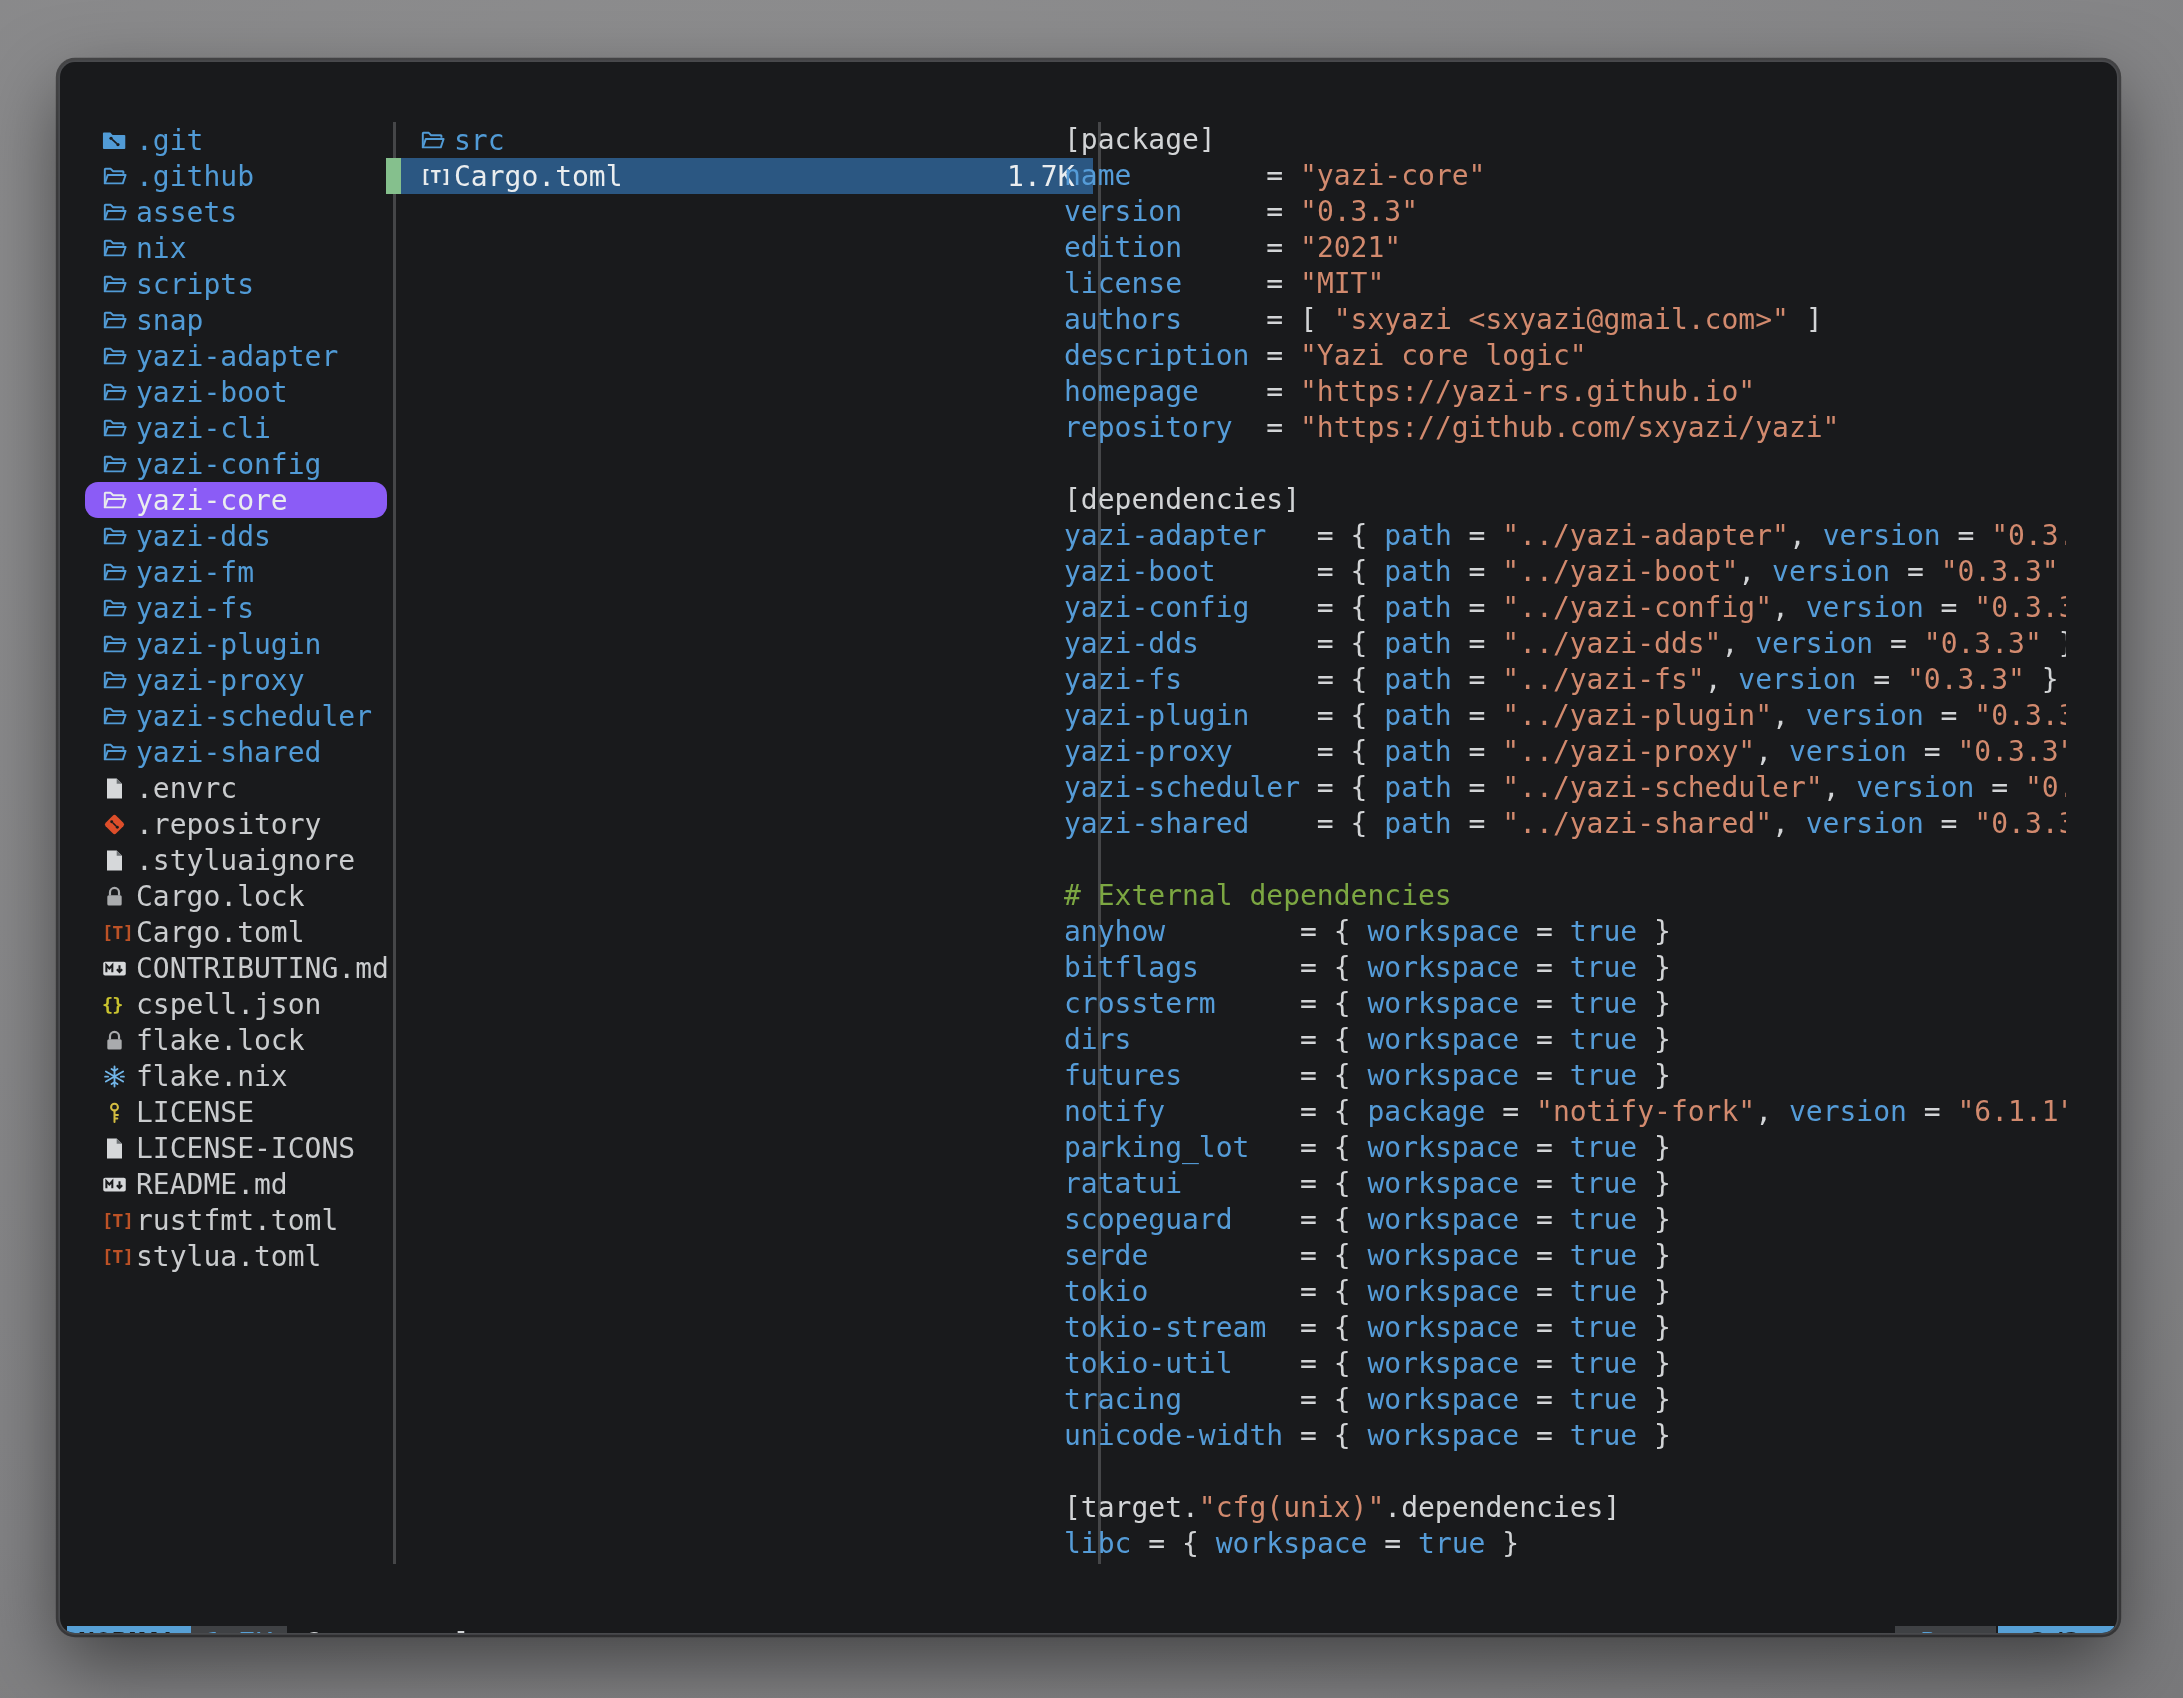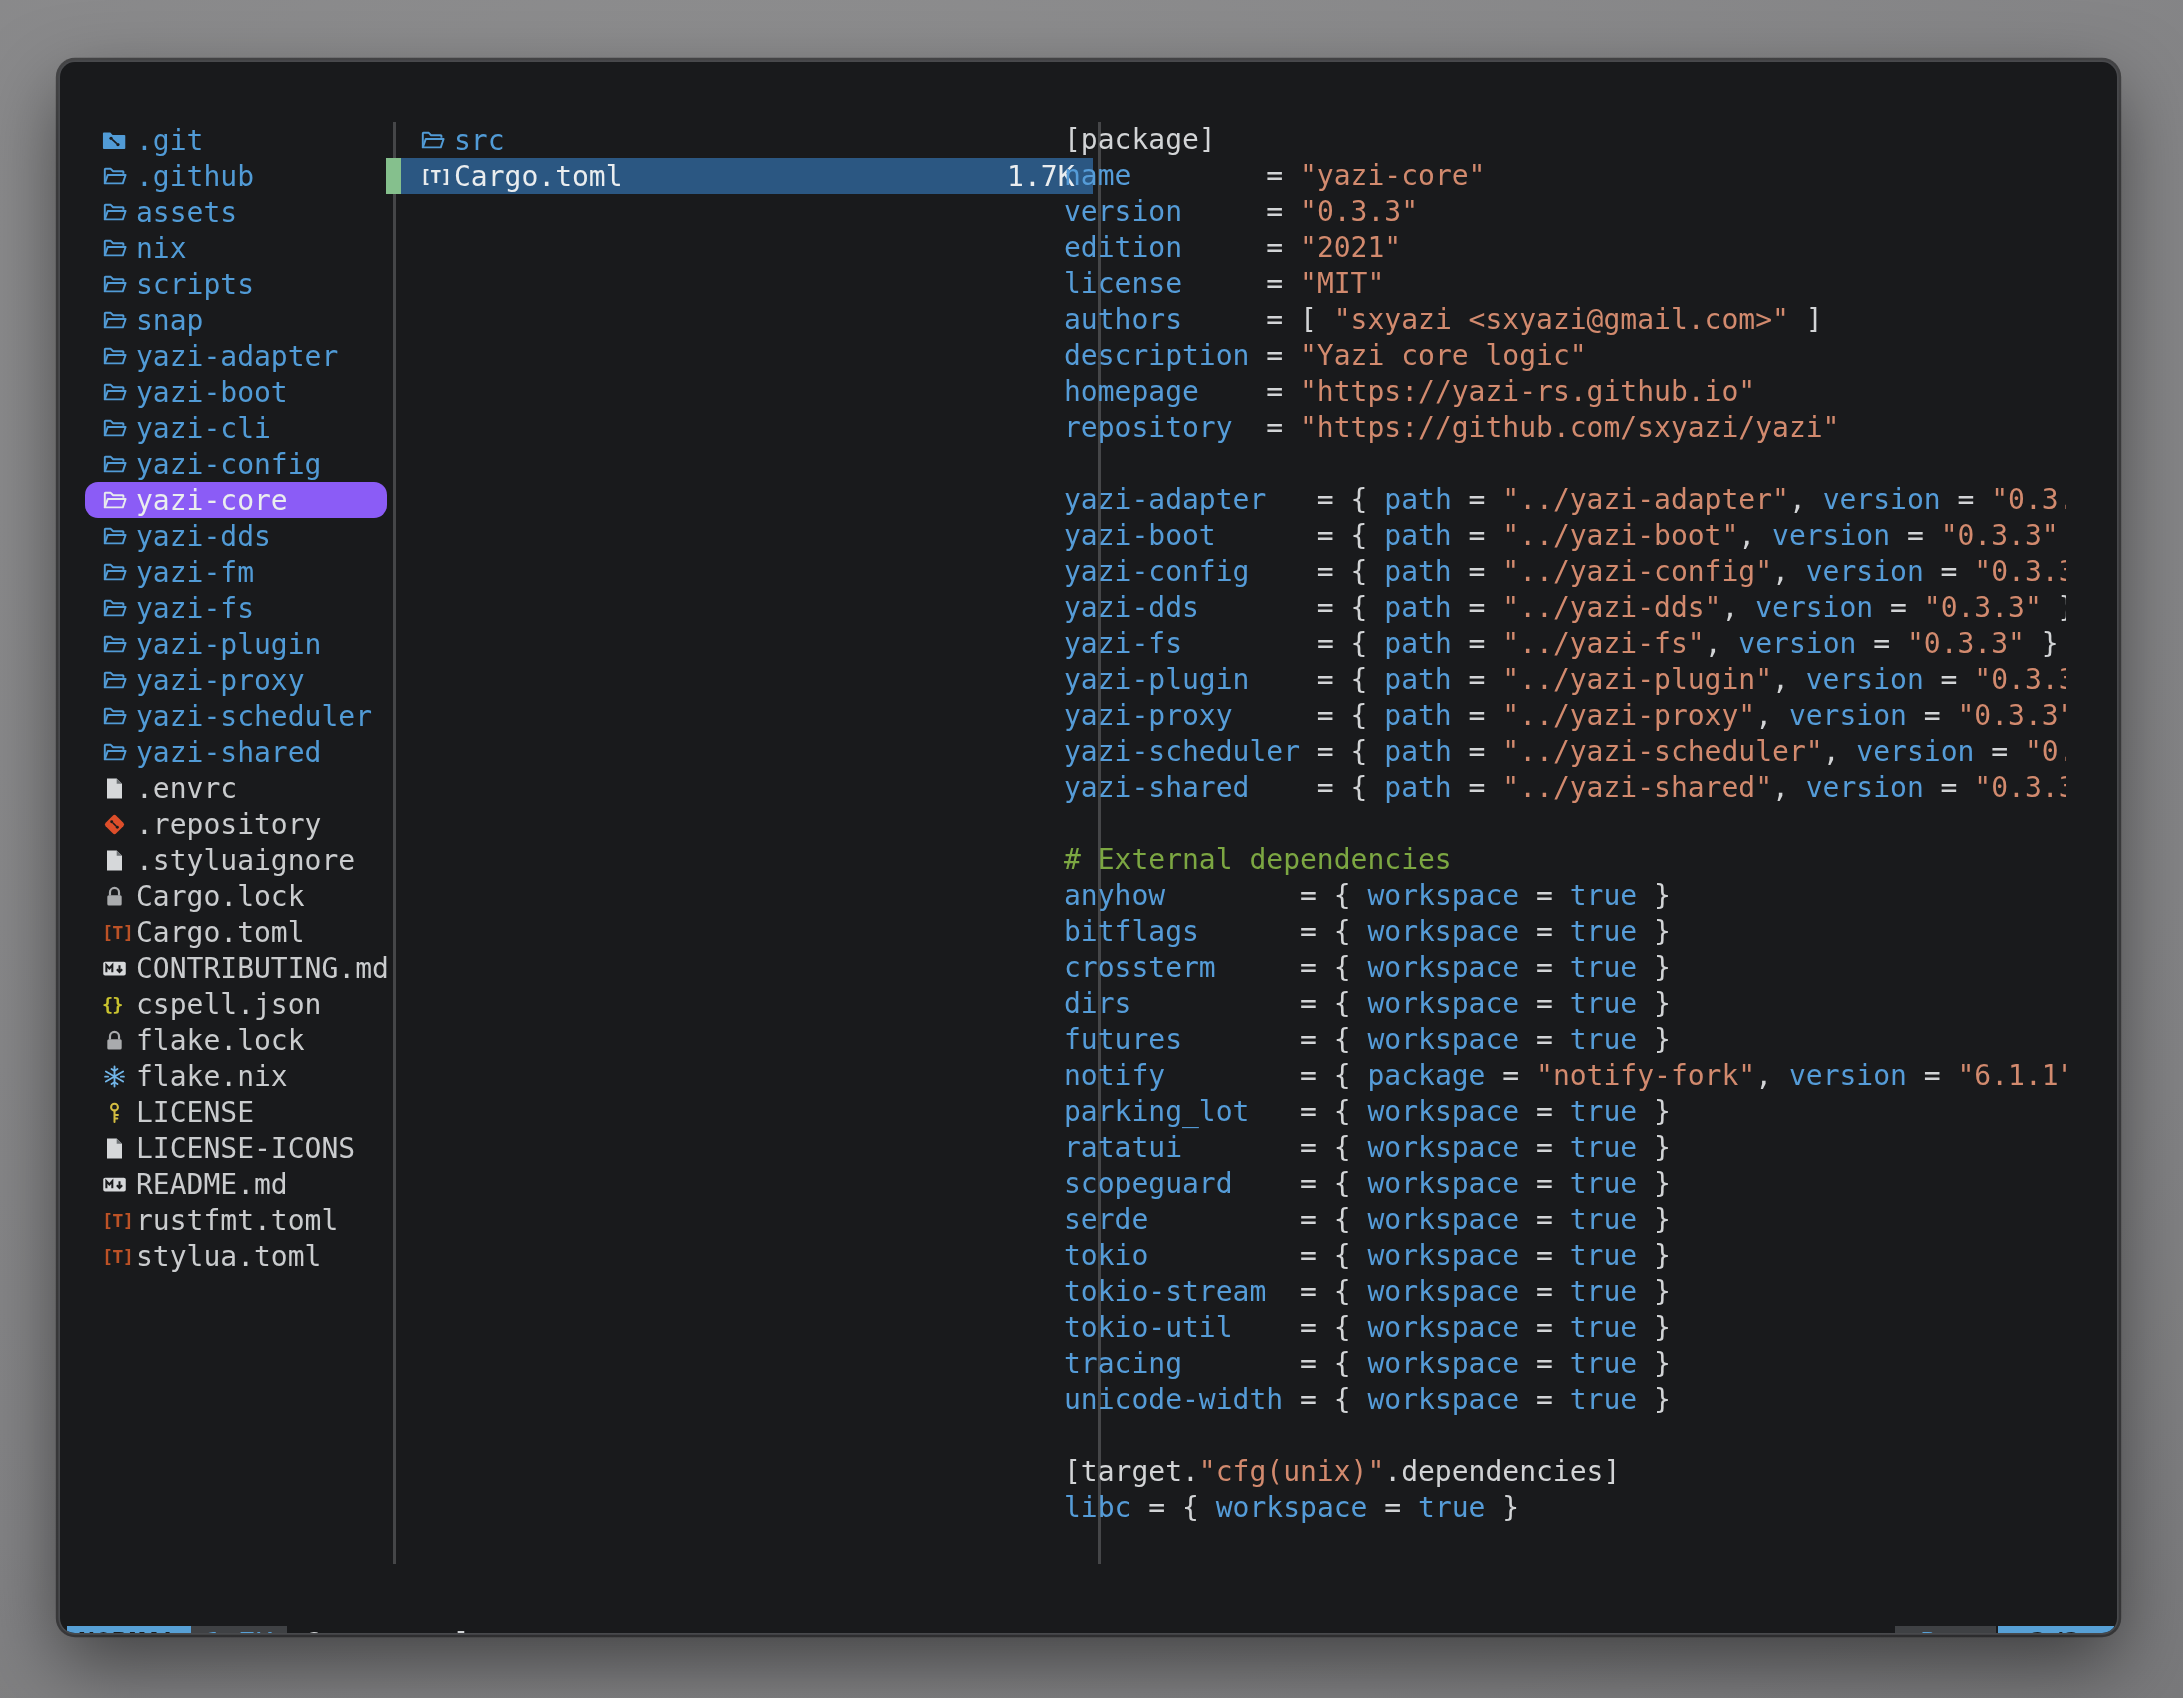--- a/index.html
+++ b/index.html
@@ -386,20 +386,21 @@
   <div class="code-line"><span class="seg-w">[package]</span></div>
       <div class="code-line"><span class="seg-k">name</span><span class="seg-w">        = </span><span class="seg-s">"yazi-core"</span></div>
       <div class="code-line"><span class="seg-k">version</span><span class="seg-w">     = </span><span class="seg-s">"0.3.3"</span></div>
       <div class="code-line"><span class="seg-k">edition</span><span class="seg-w">     = </span><span class="seg-s">"2021"</span></div>
       <div class="code-line"><span class="seg-k">license</span><span class="seg-w">     = </span><span class="seg-s">"MIT"</span></div>
       <div class="code-line"><span class="seg-k">authors</span><span class="seg-w">     = [ </span><span class="seg-s">"sxyazi &lt;sxyazi@gmail.com&gt;"</span><span class="seg-w"> ]</span></div>
       <div class="code-line"><span class="seg-k">description</span><span class="seg-w"> = </span><span class="seg-s">"Yazi core logic"</span></div>
       <div class="code-line"><span class="seg-k">homepage</span><span class="seg-w">    = </span><span class="seg-s">"https://yazi-rs.github.io"</span></div>
       <div class="code-line"><span class="seg-k">repository</span><span class="seg-w">  = </span><span class="seg-s">"https://github.com/sxyazi/yazi"</span></div>
       <div class="code-line"></div>
+      <div class="code-line"><span class="seg-w">[dependencies]</span></div>
       <div class="code-line"><span class="seg-k">yazi-adapter</span><span class="seg-w">   = { </span><span class="seg-k">path</span><span class="seg-w"> = </span><span class="seg-s">"../yazi-adapter"</span><span class="seg-w">, </span><span class="seg-k">version</span><span class="seg-w"> = </span><span class="seg-s">"0.3.3"</span></div>
       <div class="code-line"><span class="seg-k">yazi-boot</span><span class="seg-w">      = { </span><span class="seg-k">path</span><span class="seg-w"> = </span><span class="seg-s">"../yazi-boot"</span><span class="seg-w">, </span><span class="seg-k">version</span><span class="seg-w"> = </span><span class="seg-s">"0.3.3"</span><span class="seg-w"> }</span></div>
       <div class="code-line"><span class="seg-k">yazi-config</span><span class="seg-w">    = { </span><span class="seg-k">path</span><span class="seg-w"> = </span><span class="seg-s">"../yazi-config"</span><span class="seg-w">, </span><span class="seg-k">version</span><span class="seg-w"> = </span><span class="seg-s">"0.3.3"</span></div>
       <div class="code-line"><span class="seg-k">yazi-dds</span><span class="seg-w">       = { </span><span class="seg-k">path</span><span class="seg-w"> = </span><span class="seg-s">"../yazi-dds"</span><span class="seg-w">, </span><span class="seg-k">version</span><span class="seg-w"> = </span><span class="seg-s">"0.3.3"</span><span class="seg-w"> }</span></div>
       <div class="code-line"><span class="seg-k">yazi-fs</span><span class="seg-w">        = { </span><span class="seg-k">path</span><span class="seg-w"> = </span><span class="seg-s">"../yazi-fs"</span><span class="seg-w">, </span><span class="seg-k">version</span><span class="seg-w"> = </span><span class="seg-s">"0.3.3"</span><span class="seg-w"> }</span></div>
       <div class="code-line"><span class="seg-k">yazi-plugin</span><span class="seg-w">    = { </span><span class="seg-k">path</span><span class="seg-w"> = </span><span class="seg-s">"../yazi-plugin"</span><span class="seg-w">, </span><span class="seg-k">version</span><span class="seg-w"> = </span><span class="seg-s">"0.3.3"</span></div>
       <div class="code-line"><span class="seg-k">yazi-proxy</span><span class="seg-w">     = { </span><span class="seg-k">path</span><span class="seg-w"> = </span><span class="seg-s">"../yazi-proxy"</span><span class="seg-w">, </span><span class="seg-k">version</span><span class="seg-w"> = </span><span class="seg-s">"0.3.3"</span><span class="seg-w"> }</span></div>
       <div class="code-line"><span class="seg-k">yazi-scheduler</span><span class="seg-w"> = { </span><span class="seg-k">path</span><span class="seg-w"> = </span><span class="seg-s">"../yazi-scheduler"</span><span class="seg-w">, </span><span class="seg-k">version</span><span class="seg-w"> = </span><span class="seg-s">"0.3.3"</span></div>
       <div class="code-line"><span class="seg-k">yazi-shared</span><span class="seg-w">    = { </span><span class="seg-k">path</span><span class="seg-w"> = </span><span class="seg-s">"../yazi-shared"</span><span class="seg-w">, </span><span class="seg-k">version</span><span class="seg-w"> = </span><span class="seg-s">"0.3.3"</span></div>
       <div class="code-line"></div>

